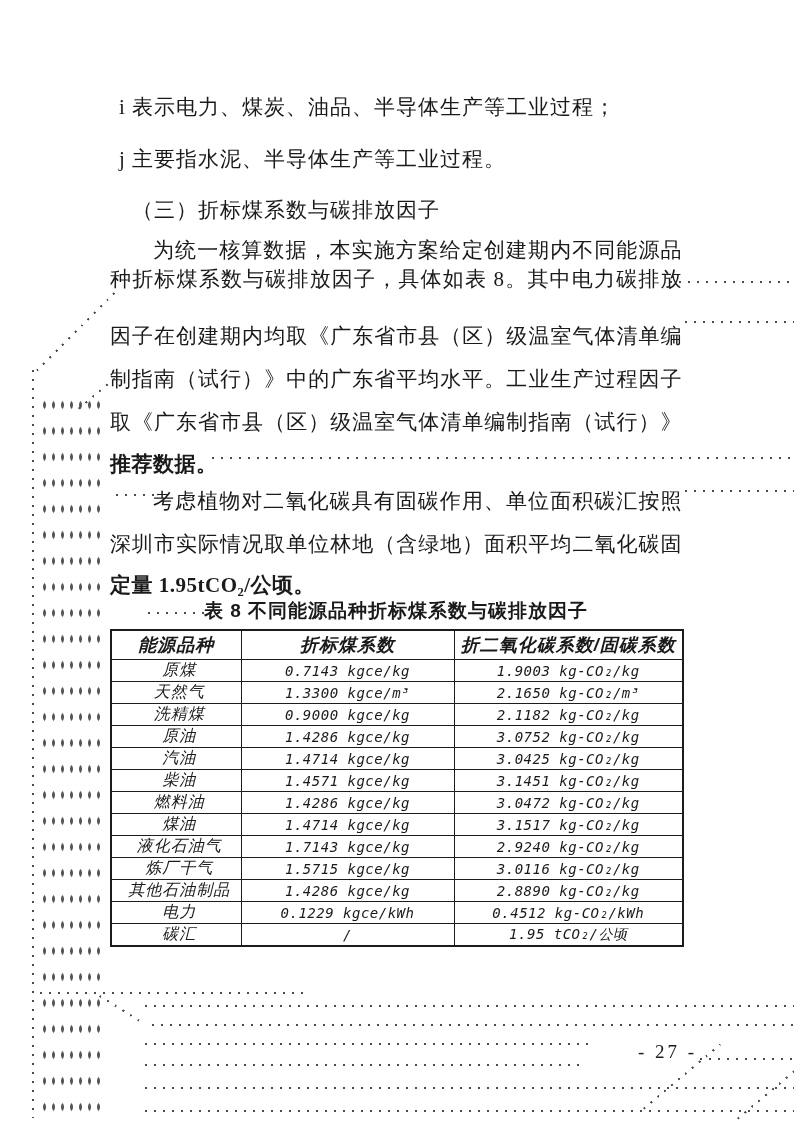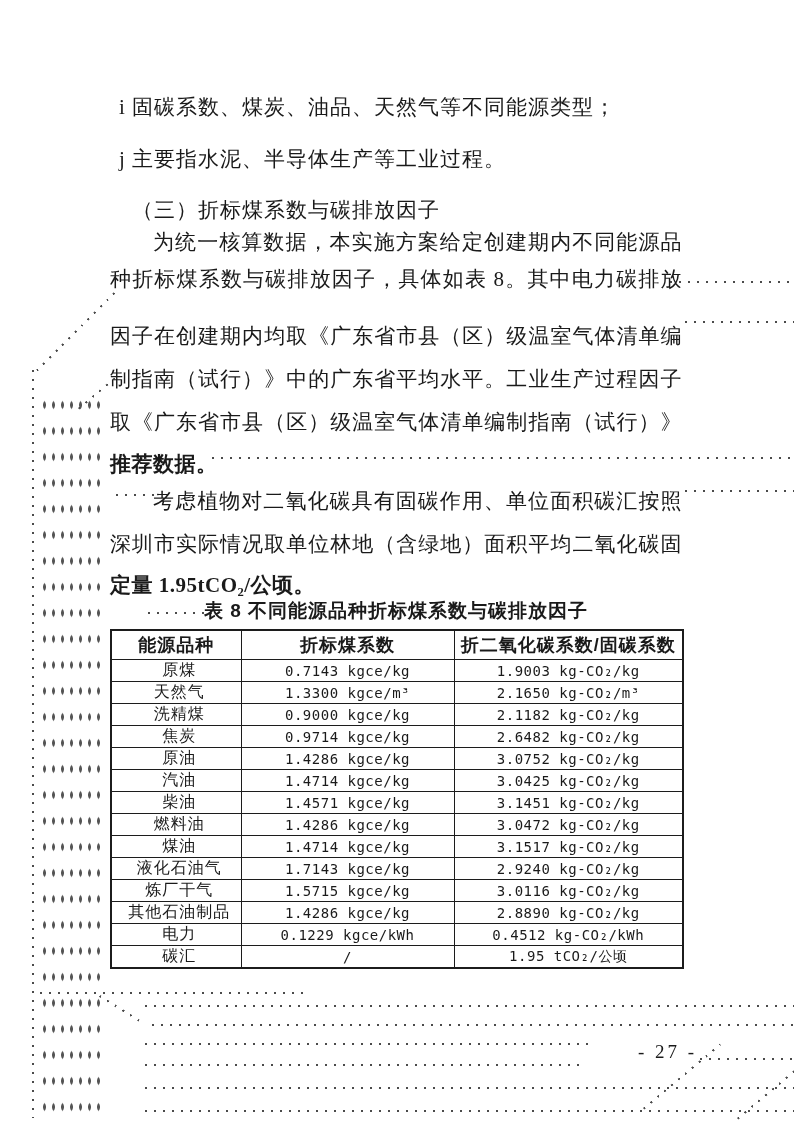--- a/index.html
+++ b/index.html
@@ -18,20 +18,21 @@
   
   .tcaption{
     position:absolute;top:598px;left:110px;width:572px;text-align:center;
     font-family:"Liberation Sans",sans-serif;font-weight:700;font-size:19px;
     letter-spacing:1px;
   }
   table.factors{
     position:absolute;top:629px;left:110px;width:572px;
     border-collapse:collapse;table-layout:fixed;
     border:2px solid #1c1c1c;
+    font-style:italic;
   }
   table.factors th,table.factors td{
     border:1px solid #1c1c1c;padding:0;text-align:center;vertical-align:middle;
     overflow:hidden;white-space:nowrap;
   }
   table.factors th{
     font-family:"Liberation Sans",sans-serif;font-weight:700;font-size:18px;
     height:28px;letter-spacing:1px;
   }
   table.factors td{height:20px;}
@@ -46,25 +47,25 @@
   .nh{height:2px;background:repeating-linear-gradient(90deg,rgba(55,55,55,.9) 0 2px,transparent 2px 9px);}
   .nv{width:2px;background:repeating-linear-gradient(180deg,rgba(55,55,55,.9) 0 2px,transparent 2px 9px);}
   .nd{transform-origin:left top;}
   .ngrid{background-image:radial-gradient(rgba(55,55,55,.85) 1px,transparent 1.6px);background-size:9px 26px;}
 </style>
 </head>
 <body>
 
 <div class="page">
 
-  <div class="tline" style="top:93px;left:119px">i 固碳系数、煤炭、油品、天然气等不同能源类型；</div>
+  <div class="tline" style="top:93px;left:119px">i 表示电力、煤炭、油品、半导体生产等工业过程；</div>
   <div class="tline" style="top:145px;left:119px">j 主要指水泥、半导体生产等工业过程。</div>
   <div class="tline" style="top:196px;left:132px">（三）折标煤系数与碳排放因子</div>
 
-  <div class="bline first" style="top:228px">为统一核算数据，本实施方案给定创建期内不同能源品</div>
+  <div class="bline first" style="top:236px">为统一核算数据，本实施方案给定创建期内不同能源品</div>
   <div class="bline" style="top:265px">种折标煤系数与碳排放因子，具体如表 8。其中电力碳排放</div>
   <div class="bline" style="top:322px">因子在创建期内均取《广东省市县（区）级温室气体清单编</div>
   <div class="bline" style="top:365px">制指南（试行）》中的广东省平均水平。工业生产过程因子</div>
   <div class="bline" style="top:408px">取《广东省市县（区）级温室气体清单编制指南（试行）》</div>
   <div class="bline last" style="top:450px">推荐数据。</div>
 
   <div class="bline first" style="top:487px">考虑植物对二氧化碳具有固碳作用、单位面积碳汇按照</div>
   <div class="bline" style="top:530px">深圳市实际情况取单位林地（含绿地）面积平均二氧化碳固</div>
   <div class="bline last" style="top:571px">定量 1.95tCO₂/公顷。</div>
 
@@ -91,25 +92,20 @@
     </tr>
         <tr>
       <td class="c1">天然气</td>
       <td class="c2">1.3300 kgce/m³</td>
       <td class="c3">2.1650 kg-CO₂/m³</td>
     </tr>
         <tr>
       <td class="c1">洗精煤</td>
       <td class="c2">0.9000 kgce/kg</td>
       <td class="c3">2.1182 kg-CO₂/kg</td>
-    </tr>
-        <tr>
-      <td class="c1">焦炭</td>
-      <td class="c2">0.9714 kgce/kg</td>
-      <td class="c3">2.6482 kg-CO₂/kg</td>
     </tr>
         <tr>
       <td class="c1">原油</td>
       <td class="c2">1.4286 kgce/kg</td>
       <td class="c3">3.0752 kg-CO₂/kg</td>
     </tr>
         <tr>
       <td class="c1">汽油</td>
       <td class="c2">1.4714 kgce/kg</td>
       <td class="c3">3.0425 kg-CO₂/kg</td>

